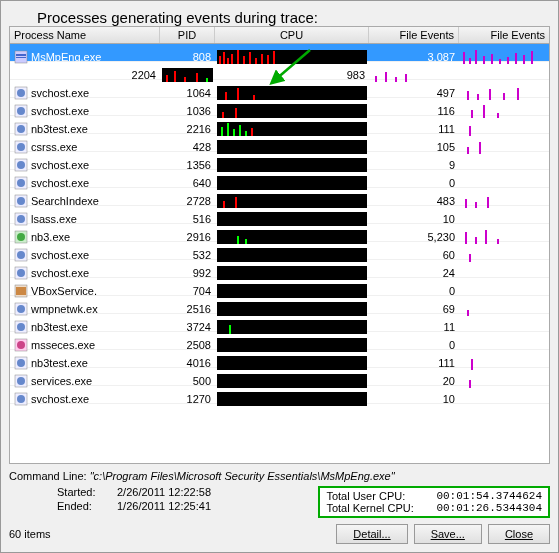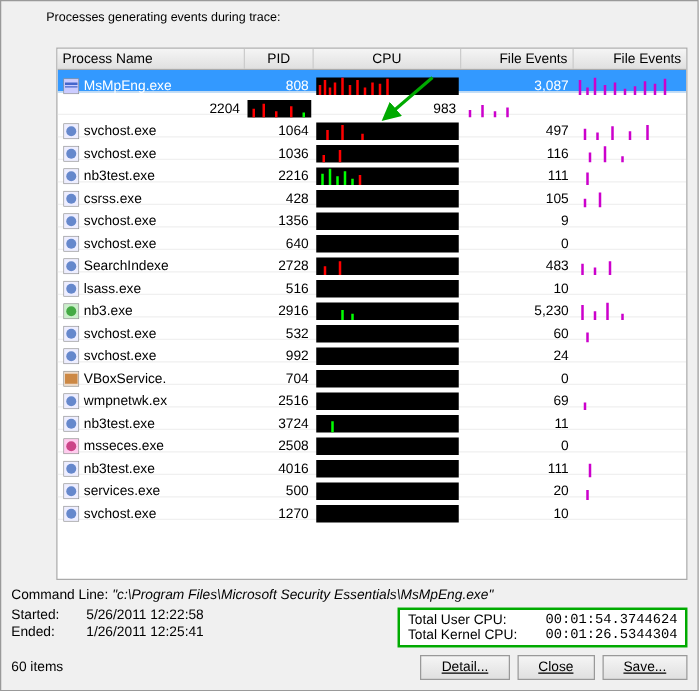--- a/index.html
+++ b/index.html
@@ -60,22 +60,22 @@
 
     .content {
       padding: 8px;
       display: flex;
       flex-direction: column;
       flex: 1;
       overflow: hidden;
     }
 
     .label {
-      font-size: 10px;
-      margin-bottom: 18px;
+      font-size: 15px;
+      margin-bottom: 0;
       padding-left: 28px;
     }
 
     .table-container {
       flex: 1;
       border: 1px solid #aaa;
       overflow: hidden;
       display: flex;
       flex-direction: column;
       background: white;
@@ -192,21 +192,21 @@
       margin-bottom: 4px;
     }
 
     .info-row {
       display: flex;
       align-items: center;
       margin-bottom: 2px;
       font-size: 11px;
     }
 
-    .info-label { width: 60px; color: #000; }
+    .info-label { width: 60px; color: #000; margin-left: 48px; }
     .info-value { width: 120px; }
 
     .cpu-box {
       border: 2px solid #00aa00;
       background: white;
       padding: 2px 6px;
       margin-left: 10px;
       font-size: 11px;
     }
 
@@ -247,21 +247,21 @@
   </style>
 </head>
 <body>
 
 <div class="window">
 
 
   <div class="content">
     <div class="label">Processes generating events during trace:</div>
 
-    <div class="table-container" style="position:relative;margin-left:36px;">
+    <div class="table-container" style="position:relative;">
 
       <div style="position:absolute; top:18px; left:255px; z-index:10; pointer-events:none;">
         <svg width="50" height="40" viewBox="0 0 50 40">
           <defs>
             <marker id="arrowhead" markerWidth="6" markerHeight="6" refX="3" refY="3" orient="auto">
               <polygon points="0 0, 6 3, 0 6" fill="#00aa00"></polygon>
             </marker>
           </defs>
           <line x1="45" y1="5" x2="10" y2="35" stroke="#00aa00" stroke-width="2.5" marker-end="url(#arrowhead)"></line>
         </svg>
@@ -725,21 +725,21 @@
     <div class="bottom-section">
       <div class="cmd-line">
         <span>Command Line:</span>
         <span style="font-style:italic;">"c:\Program Files\Microsoft Security Essentials\MsMpEng.exe"</span>
       </div>
 
       <div style="display:flex; align-items:flex-start; gap:10px;">
         <div style="flex:1;">
           <div class="info-row">
             <span class="info-label">Started:</span>
-            <span class="info-value">5/26/2011 12:22:58</span>
+            <span class="info-value">2/26/2011 12:22:58</span>
           </div>
           <div class="info-row">
             <span class="info-label">Ended:</span>
             <span class="info-value">1/26/2011 12:25:41</span>
           </div>
         </div>
 
         <div class="cpu-box">
           <div class="cpu-row">
             <span class="cpu-label">Total User CPU:</span>
@@ -749,19 +749,19 @@
             <span class="cpu-label">Total Kernel CPU:</span>
             <span class="cpu-value">00:01:26.5344304</span>
           </div>
         </div>
       </div>
 
       <div class="bottom-bar">
         <span class="item-count">60 items</span>
         <div class="buttons">
           <button class="btn">Detail...</button>
+          <button class="btn">Save...</button>
           <button class="btn">Close</button>
-          <button class="btn">Save...</button>
         </div>
       </div>
     </div>
   </div>
 </div>
 
 </body></html>

